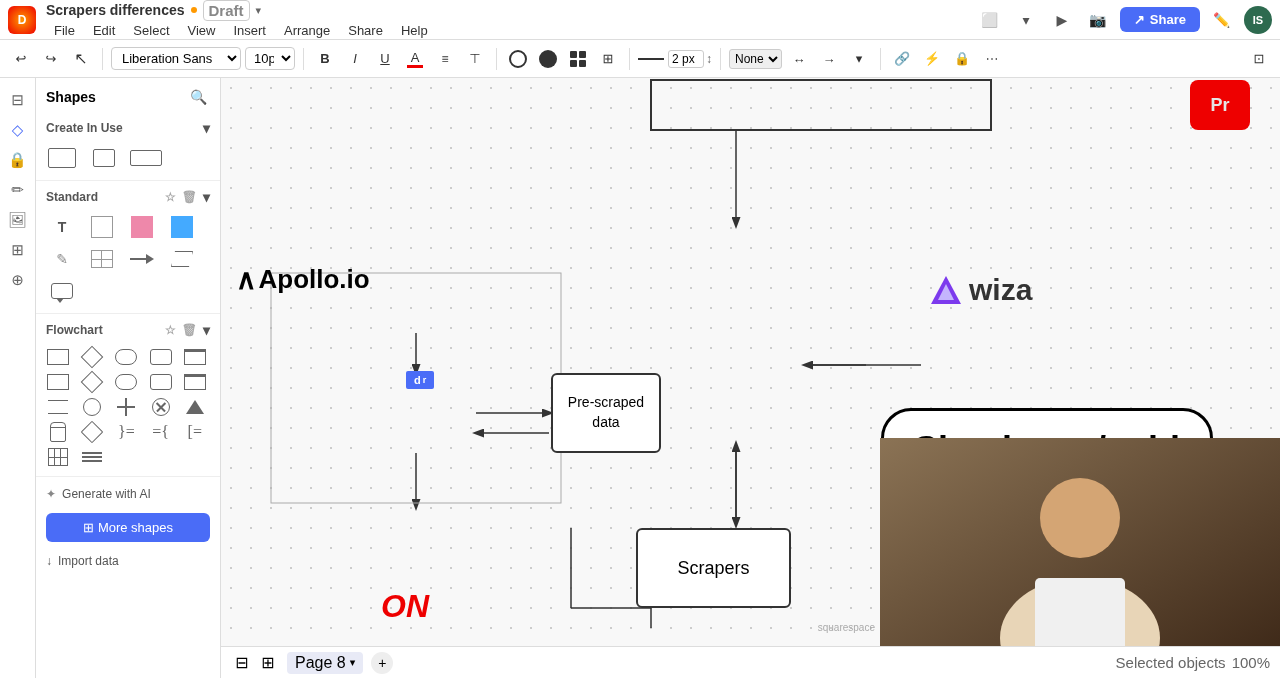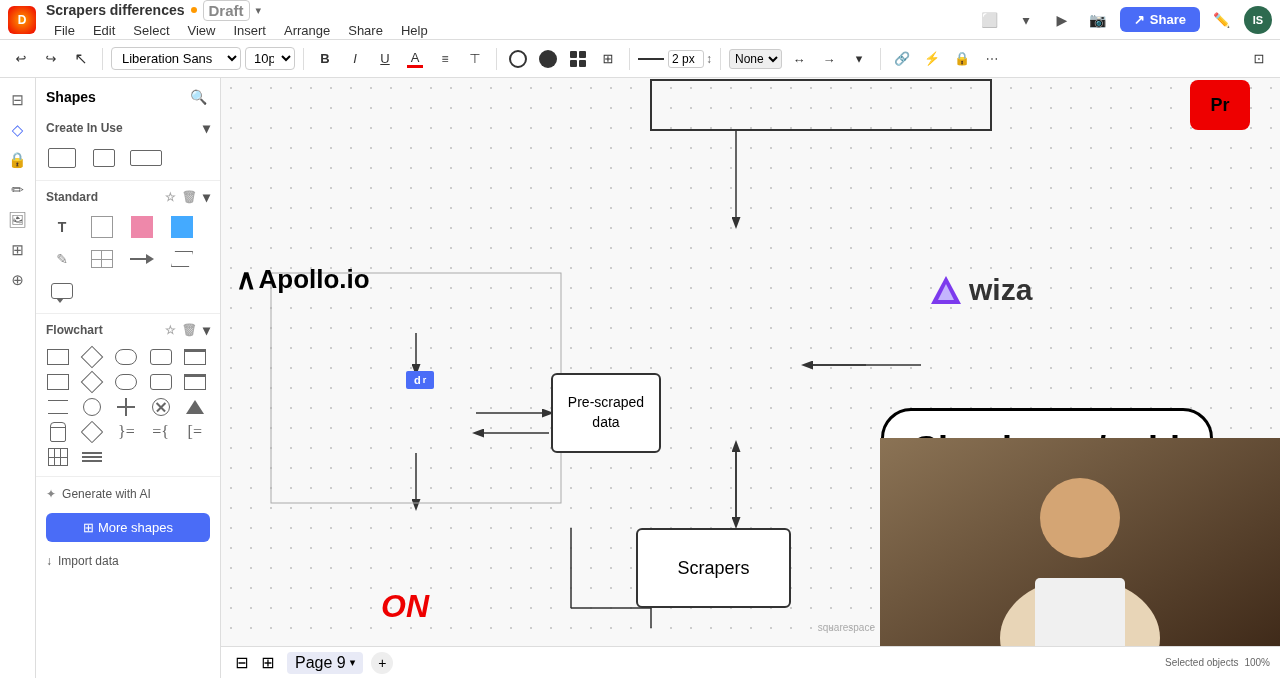--- a/index.html
+++ b/index.html
@@ -829,21 +829,21 @@
     </div>
 
     <div class="skool-badge" style="left:660px; top:330px;">
       <span>Skool.com/cold</span>
     </div>
 
     <div style="position:absolute; left:820px; top:390px; font-size:13px; color:#555; background:white; border:1px solid #ccc; padding:2px 8px; border-radius:3px;">Custom...</div>
 
     <div style="position:absolute;left:160px;top:510px;font-size:32px;font-weight:900;color:#e00;font-style:italic;">ON</div>
 
-    <div style="position:absolute;right:30px;top:2px;background:#e00;border-radius:8px;width:60px;height:50px;display:flex;align-items:center;justify-content:center;color:#000000;font-size:18px;font-weight:bold;">
+    <div style="position:absolute;right:30px;top:2px;background:#e00;border-radius:8px;width:60px;height:50px;display:flex;align-items:center;justify-content:center;color:#e5e5e5;font-size:18px;font-weight:bold;">
       <span>Pr</span>
     </div>
 
     <div class="video-overlay">
       <div class="video-placeholder">
 
         <svg width="400" height="240" viewBox="0 0 400 240">
           <rect width="400" height="240" fill="#7B6245"></rect>
 
           <rect width="400" height="240" fill="url(#bggrad)"></rect>
@@ -864,25 +864,25 @@
     </div>
 
     <div style="position:absolute;right:405px;bottom:45px;font-size:10px;color:#aaa;">squarespace</div>
 
     <div style="position:absolute;bottom:0;right:0;left:0;height:32px;background:#fff;border-top:1px solid #ddd;display:flex;align-items:center;padding:0 10px;gap:8px;">
       <div style="display:flex;gap:4px;">
         <div style="width:22px;height:22px;display:flex;align-items:center;justify-content:center;cursor:pointer;">⊟</div>
         <div style="width:22px;height:22px;display:flex;align-items:center;justify-content:center;cursor:pointer;">⊞</div>
       </div>
       <div style="display:flex;align-items:center;gap:4px;background:#e8eaf6;border-radius:4px;padding:2px 8px;cursor:pointer;">
-        <span>Page 9</span>
+        <span>Page 8</span>
         <span style="font-size:11px;">▾</span>
       </div>
       <div style="width:22px;height:22px;background:#eee;border-radius:50%;display:flex;align-items:center;justify-content:center;cursor:pointer;font-size:14px;">+</div>
 
-      <div style="margin-left:auto;display:flex;gap:6px;align-items:center;font-size:10px;color:#666;">
+      <div style="margin-left:auto;display:flex;gap:6px;align-items:center;font-size:15px;color:#666;">
         <span>Selected objects</span>
         <span>100%</span>
       </div>
     </div>
 
   </div>
 </div>
 
 </body></html>

